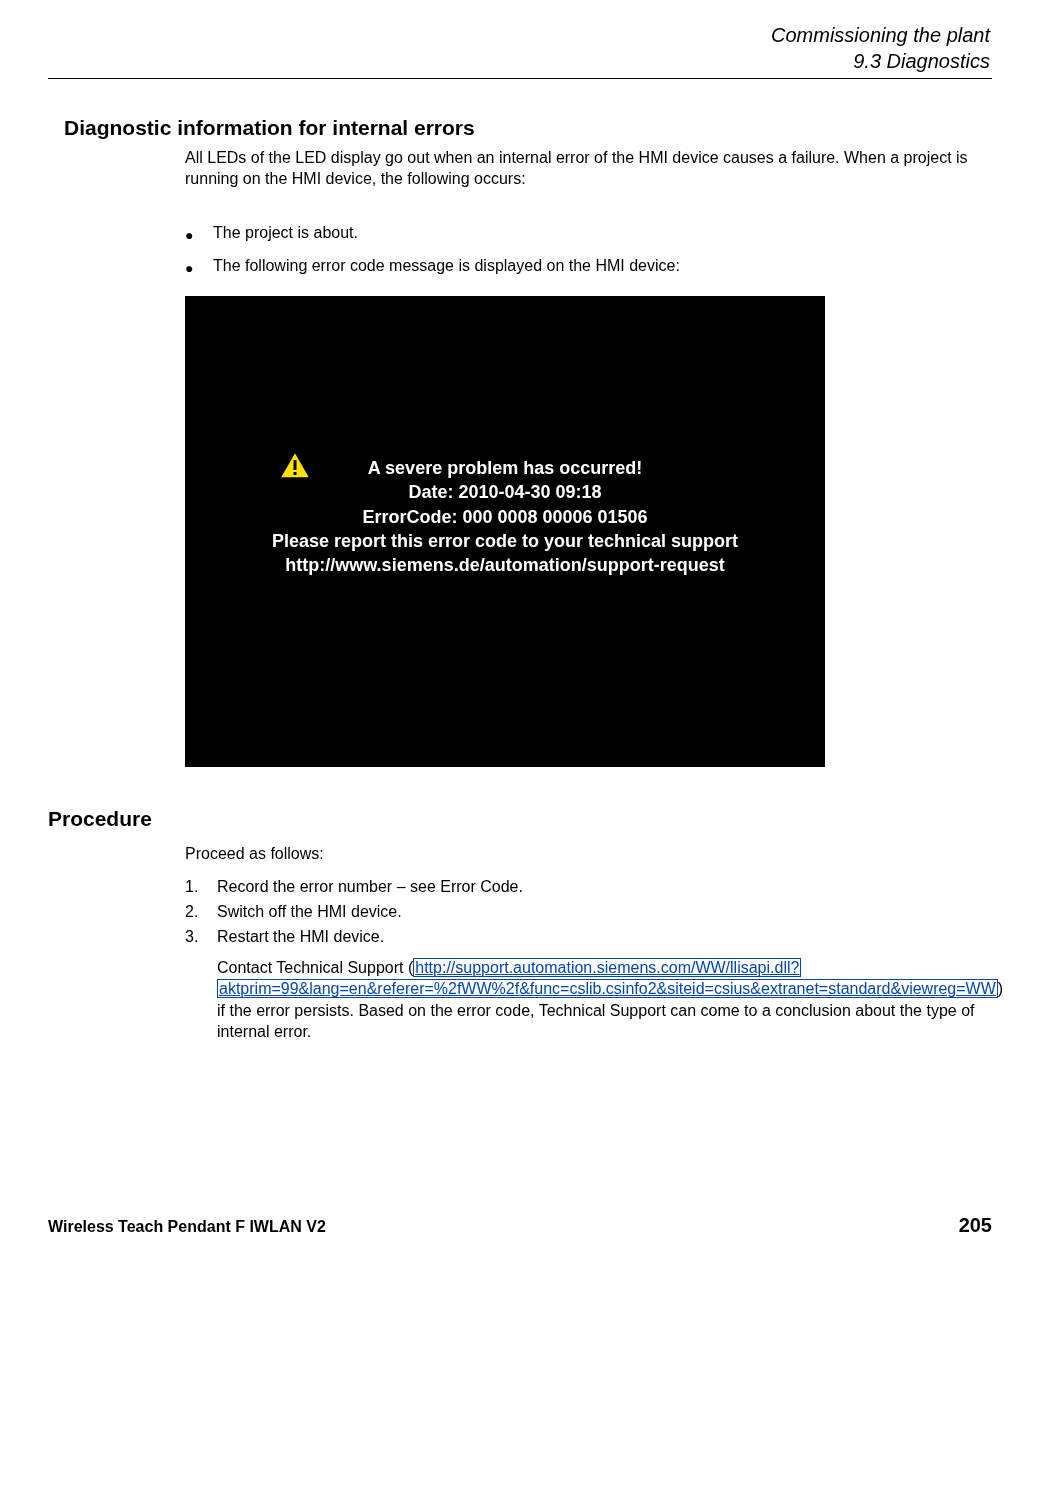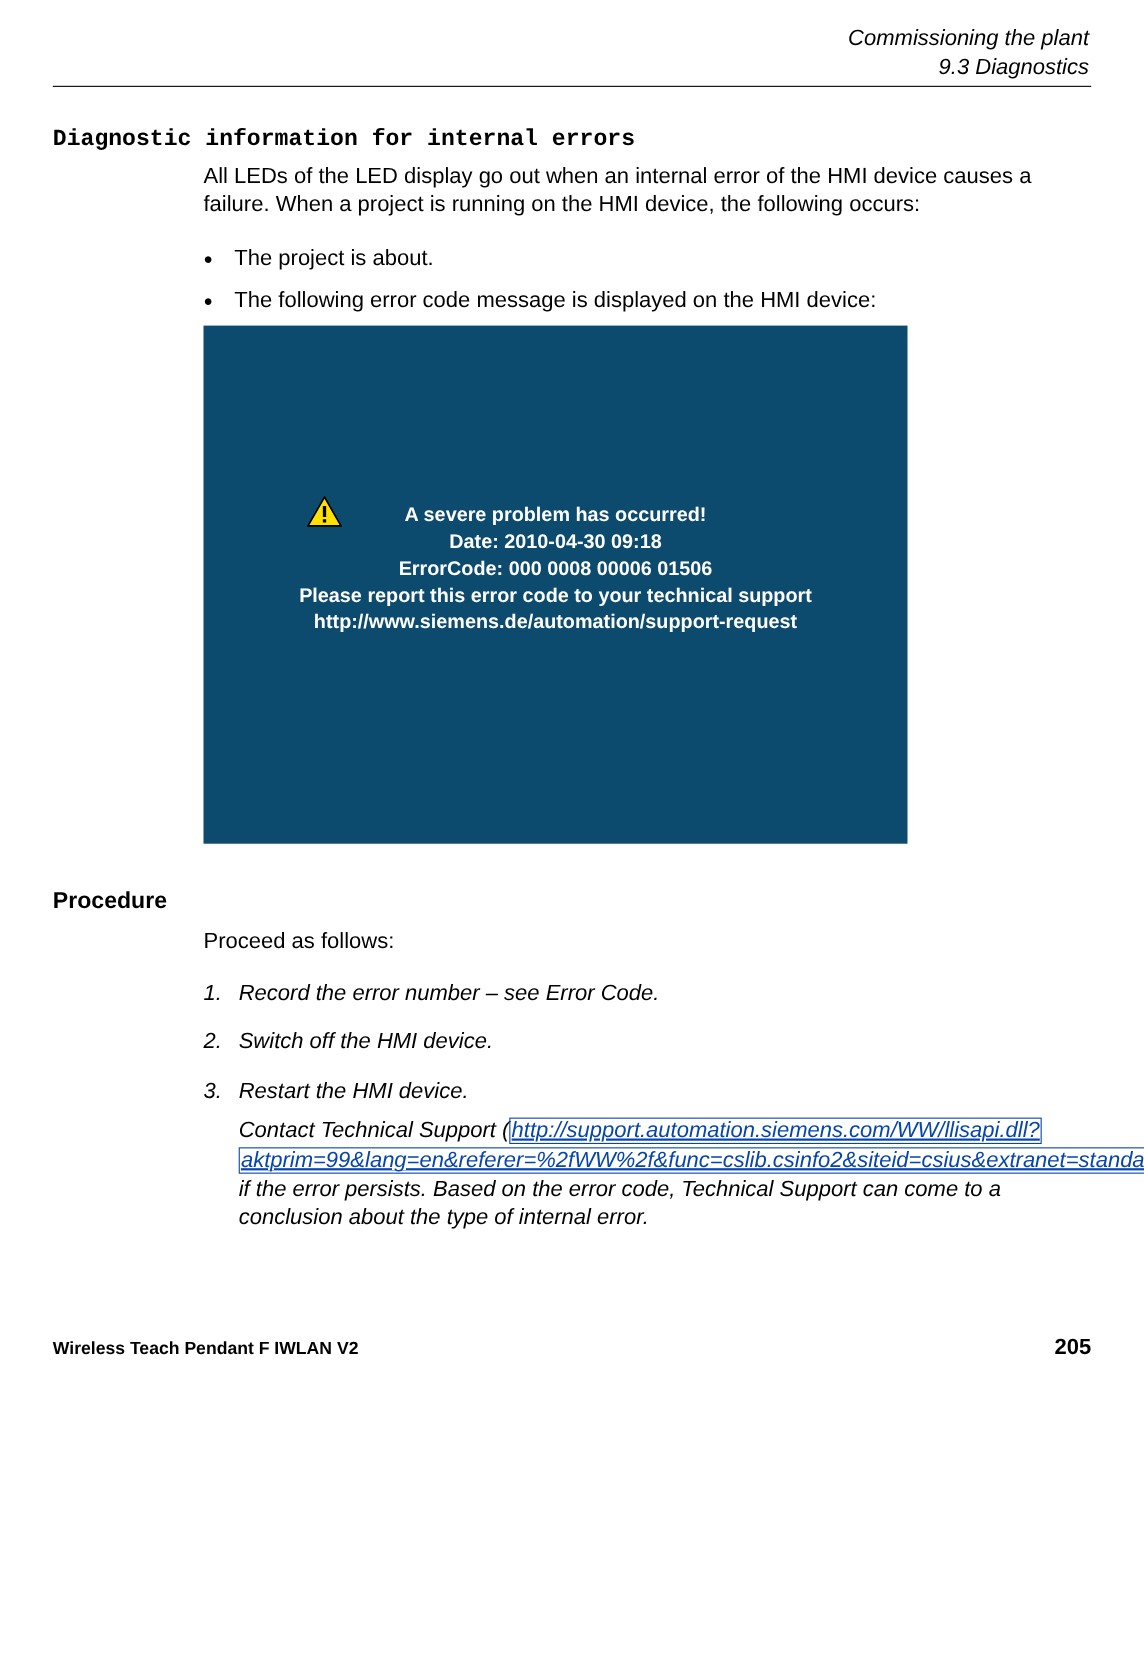--- a/index.html
+++ b/index.html
@@ -36,28 +36,27 @@
     border-top: 1px solid #000;
   }
   .section-heading {
     font-weight: 700;
     font-size: 21px;
     margin: 0;
   }
   .h-diag {
     position: absolute;
     top: 116px;
-    left: 48px;
-    font-family: Liberation Mono, monospace;
+    left: 64px;
   }
   .body-block {
     position: absolute;
     left: 185px;
     right: 50px;
-    font-size: 20px;
+    font-size: 16px;
     line-height: 1.32;
   }
   .intro { top: 147px; }
   .ul {
     list-style: none;
     padding: 0;
     margin: 0;
   }
   .ul li {
     position: relative;
@@ -72,21 +71,21 @@
     font-size: 14px;
     line-height: 26px;
   }
   .ul-block { top: 210px; }
   .error-screen {
     position: absolute;
     top: 296px;
     left: 185px;
     width: 640px;
     height: 471px;
-    background: #0c4a6e;
+    background: #000000;
     color: #fff;
     font-weight: 700;
     font-size: 18px;
     line-height: 1.35;
     text-align: center;
   }
   .error-inner {
     position: absolute;
     top: 160px;
     left: 0;
@@ -107,23 +106,22 @@
   .proc-intro { top: 843px; }
   .ol {
     list-style: none;
     padding: 0;
     margin: 0;
     counter-reset: step;
   }
   .ol > li {
     position: relative;
     padding-left: 32px;
-    margin-top: 18px;
+    margin-top: 4px;
     counter-increment: step;
-    font-style: italic;
   }
   .ol > li::before {
     content: counter(step) ".";
     position: absolute;
     left: 0;
     top: 0;
   }
   .ol-block { top: 872px; }
   .substep {
     margin-top: 10px;

